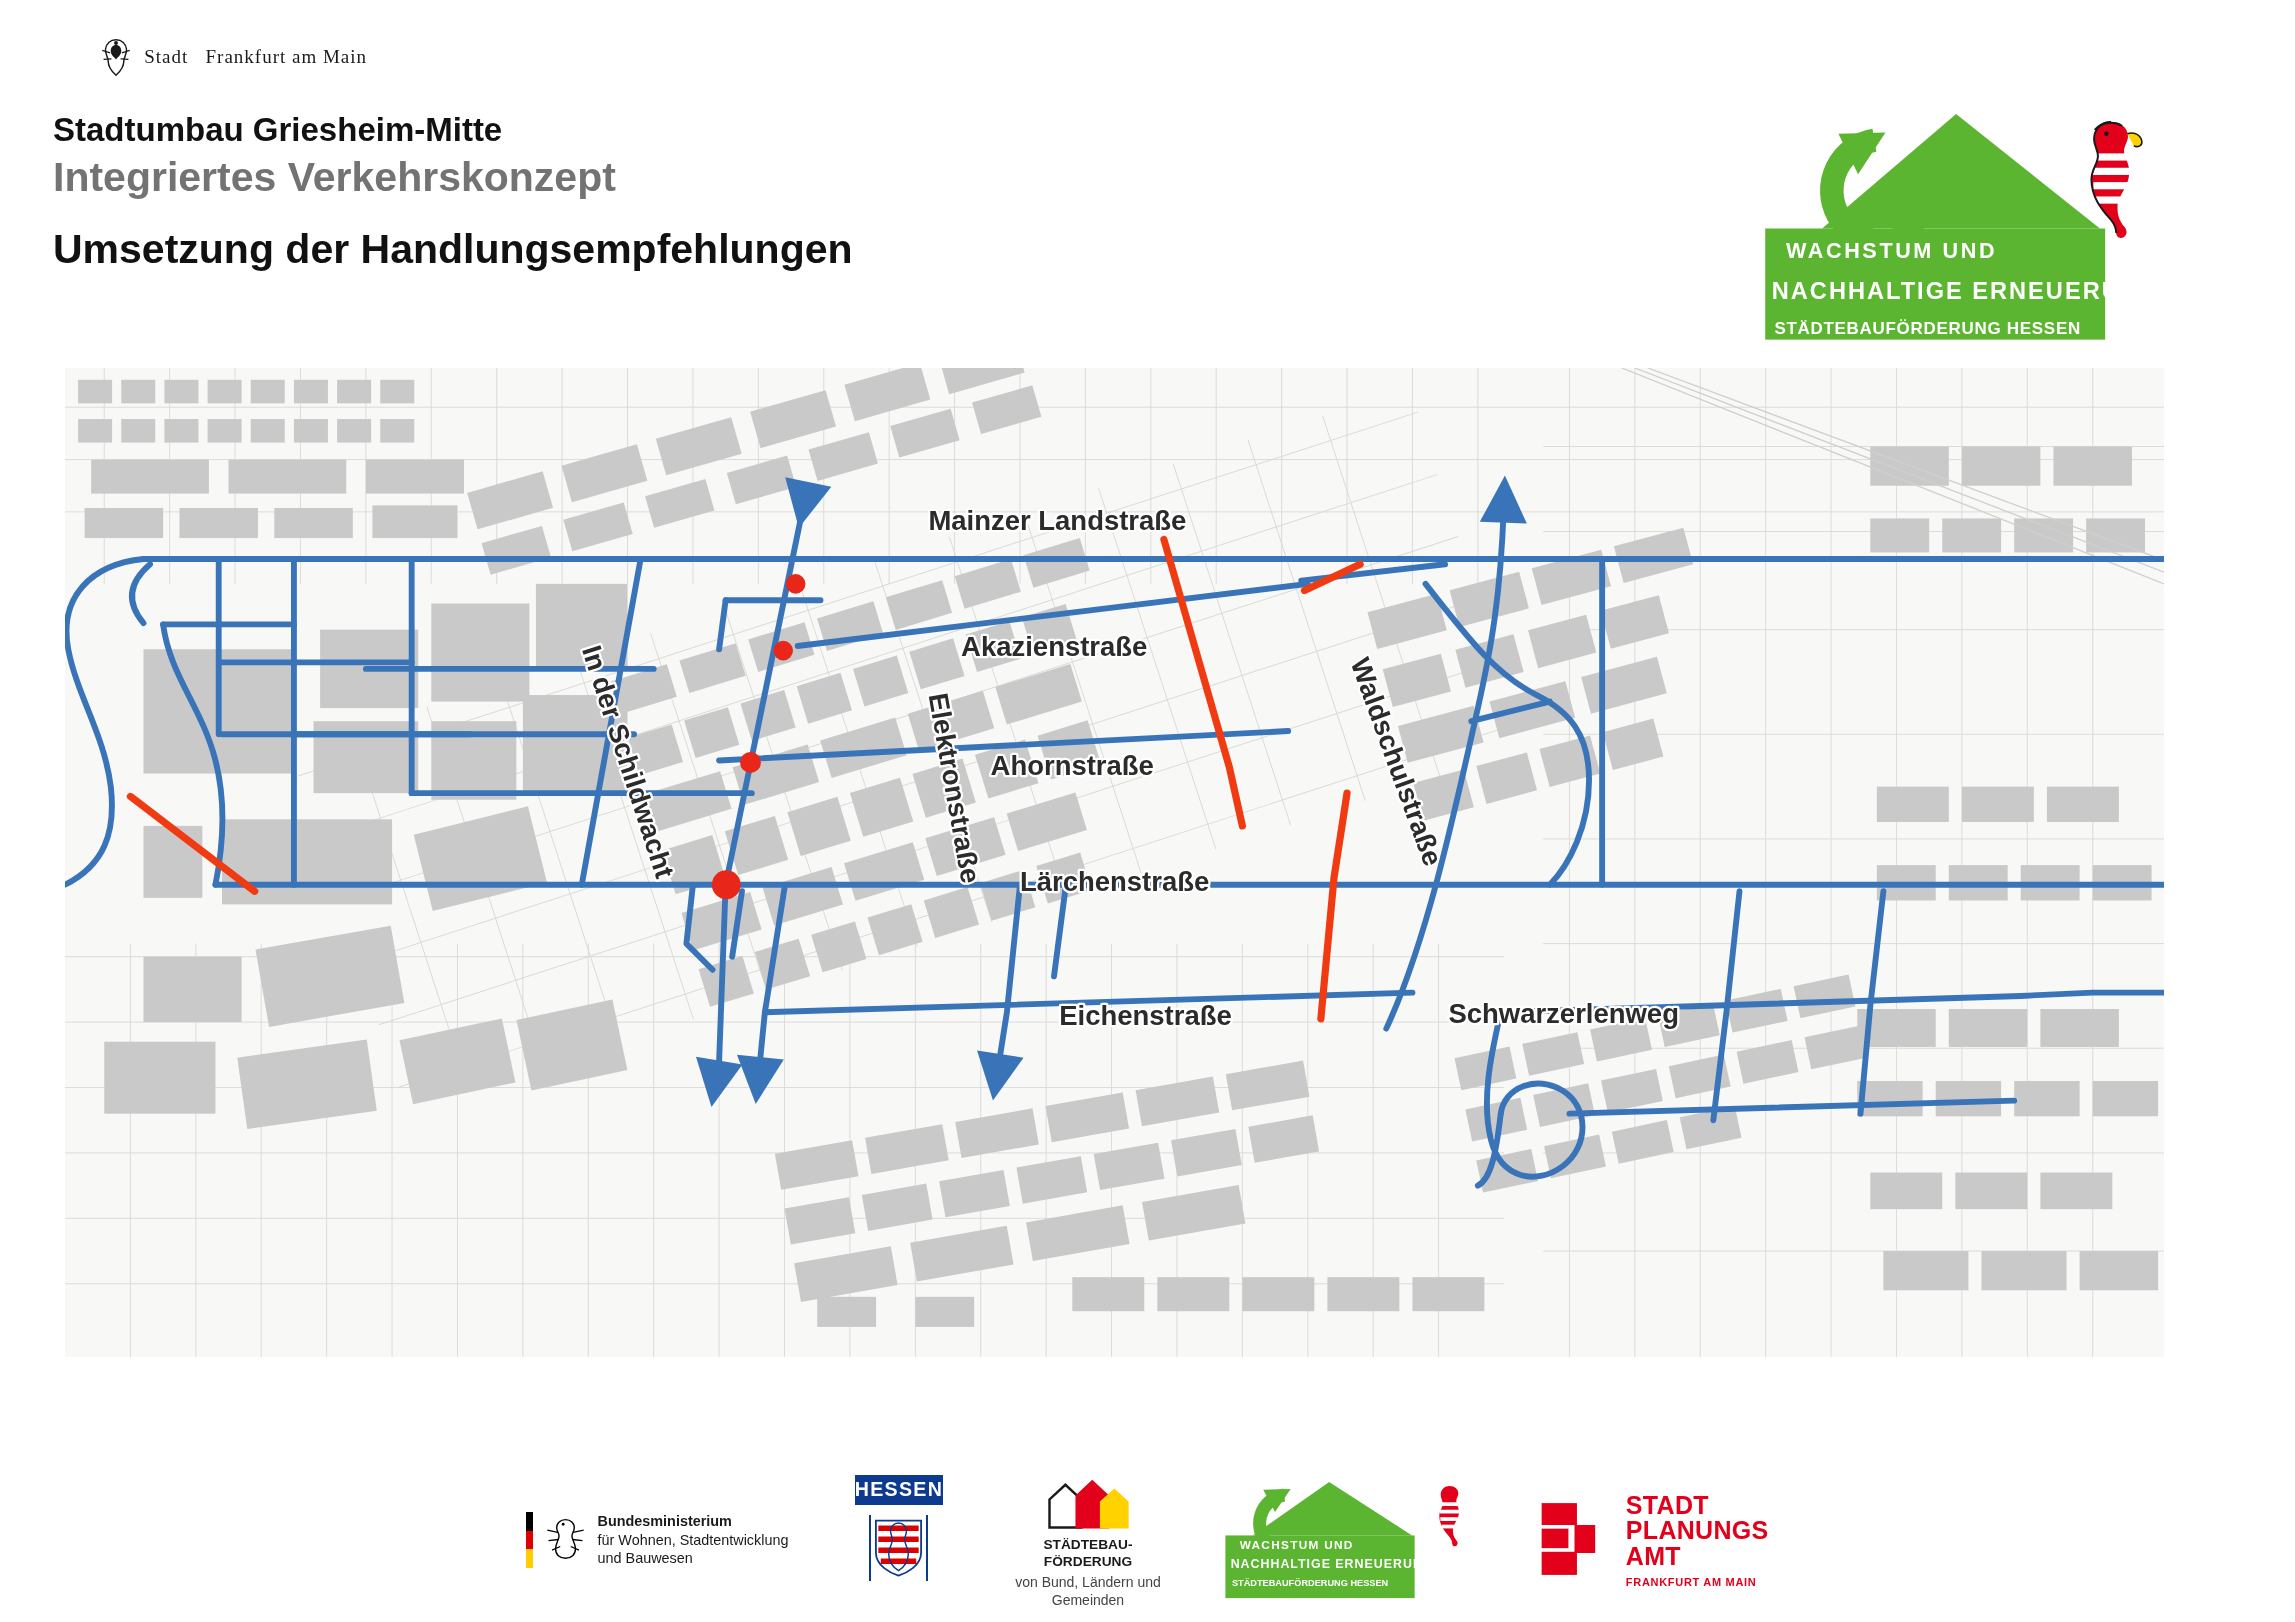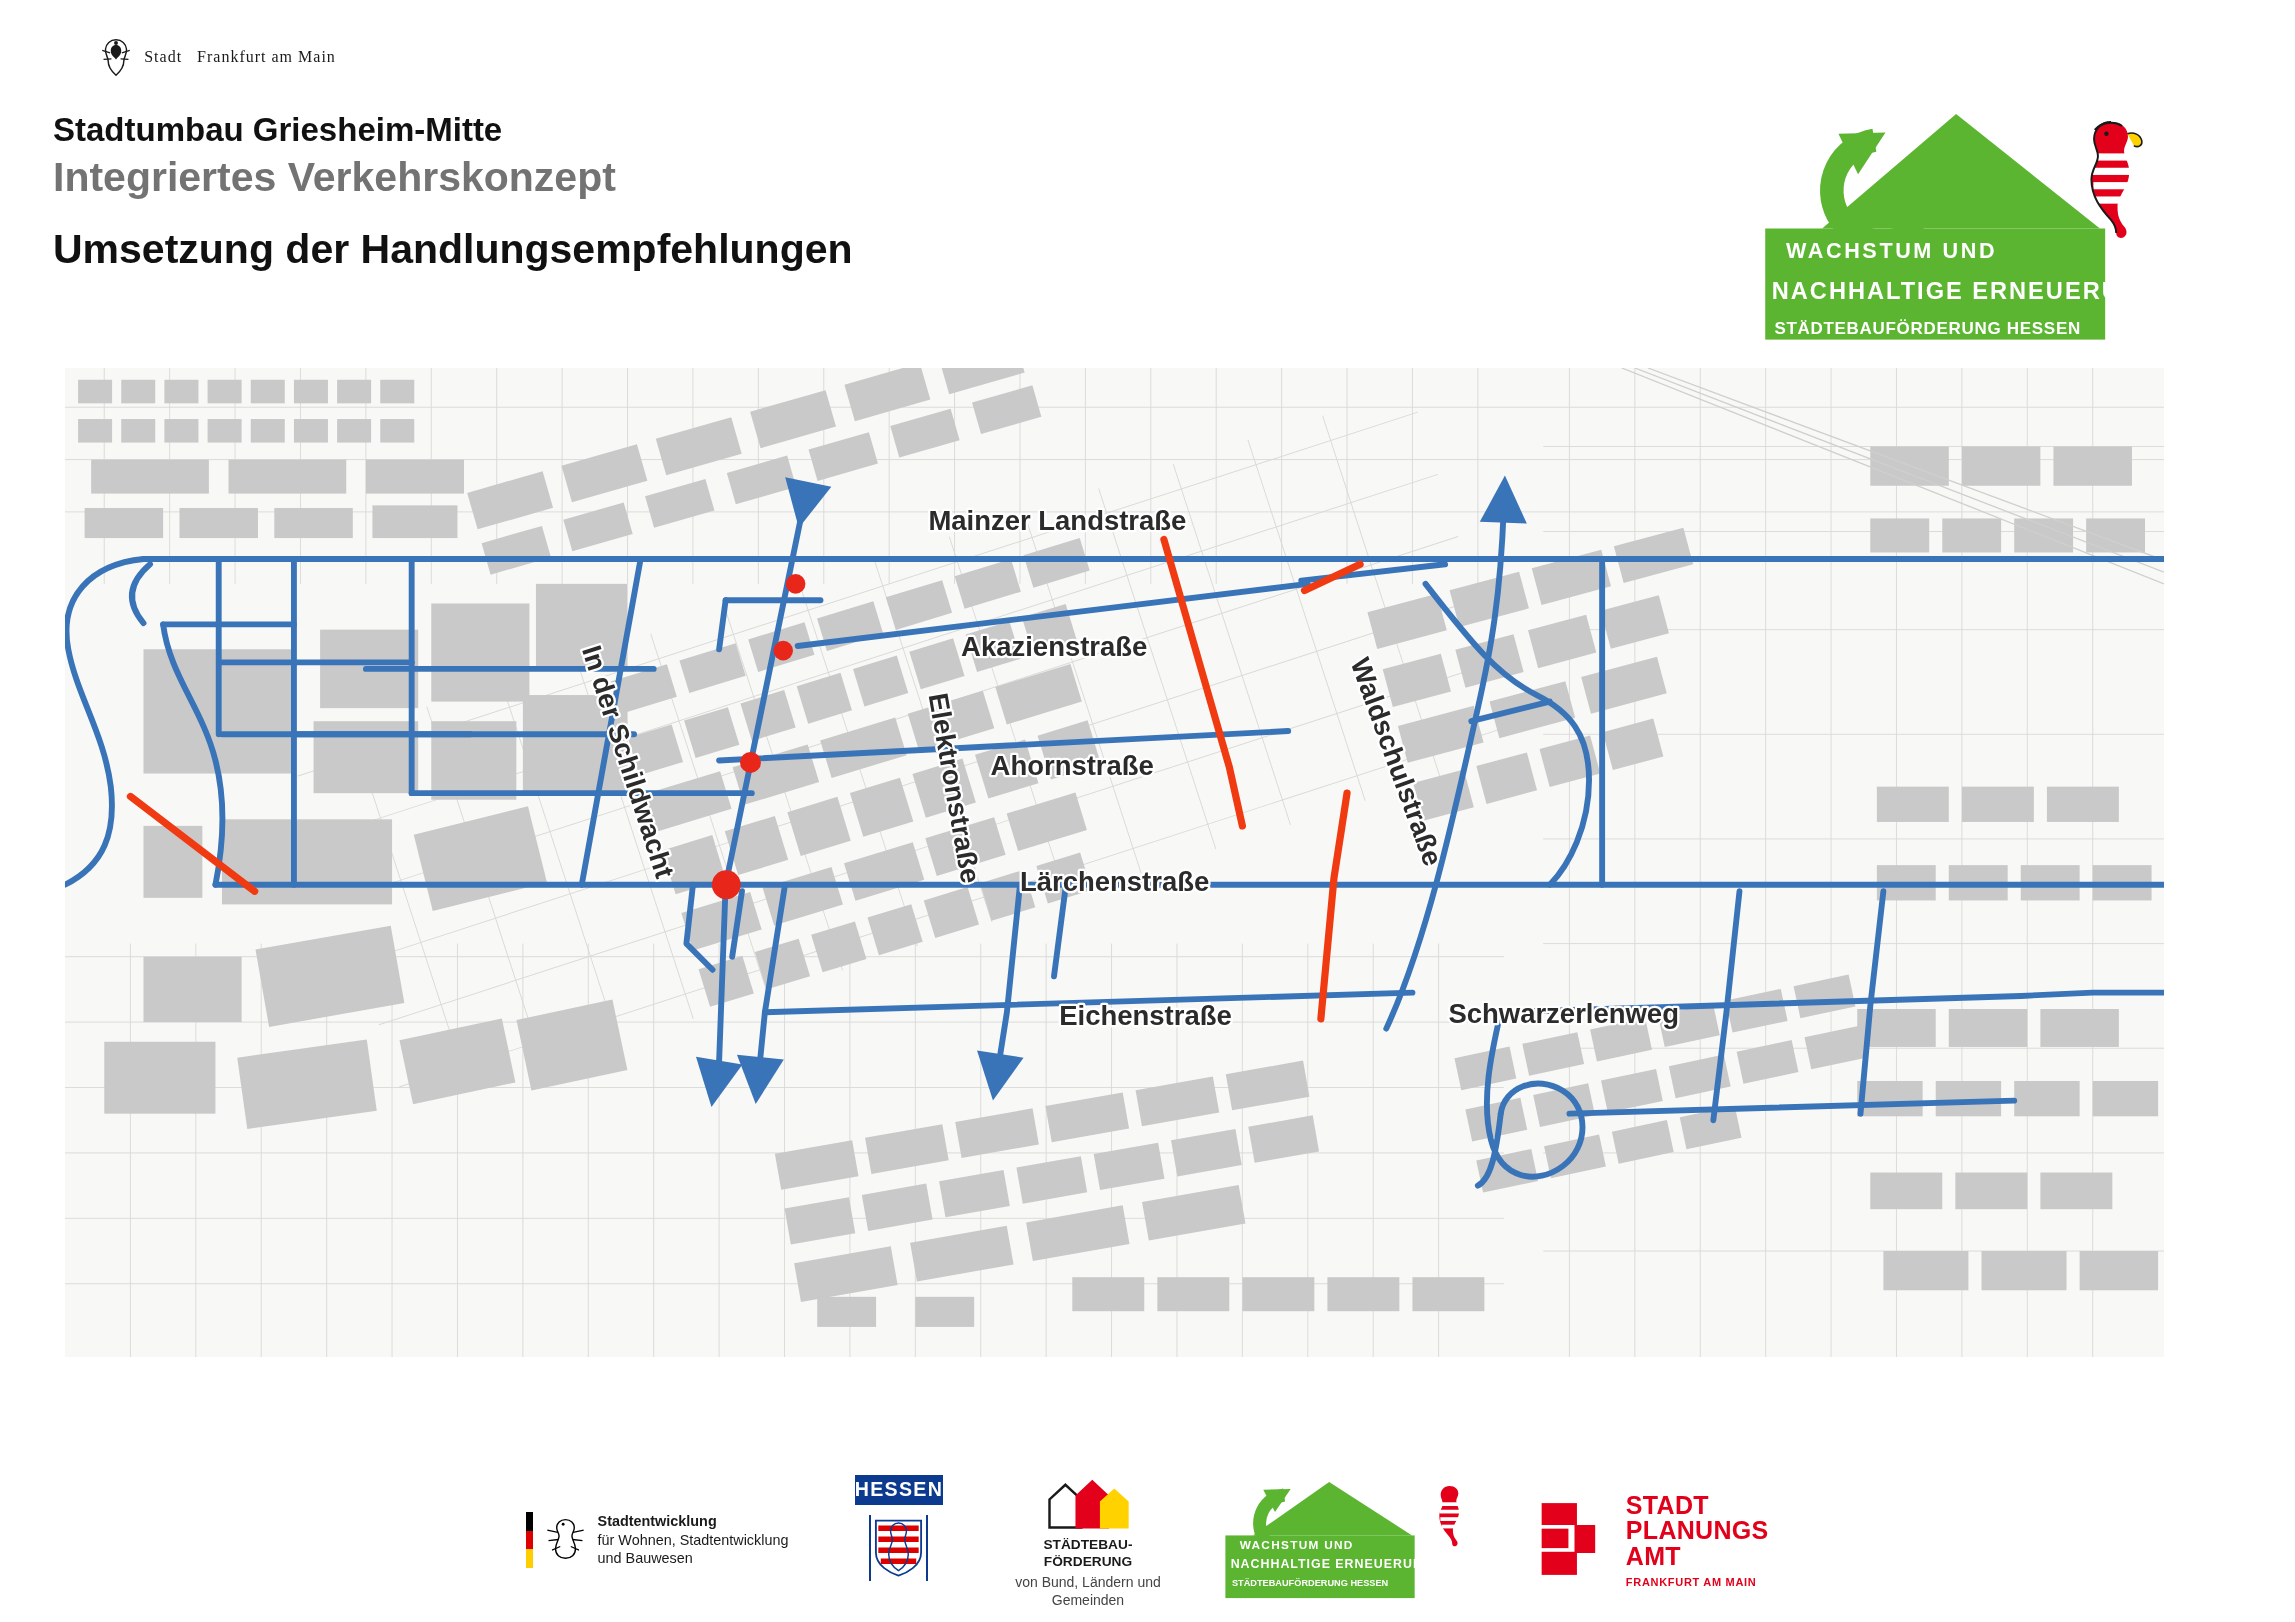--- a/index.html
+++ b/index.html
@@ -27,21 +27,21 @@
     gap: 9.2px;
   }
   #city-logo .eagle {
     width: 38px;
     height: 41px;
     position: relative;
     flex: none;
   }
   #city-logo .wordmark {
     font-family: "Liberation Serif", serif;
-    font-size: 16px;
+    font-size: 19px;
     letter-spacing: 1px;
     color: #1a1a1a;
     white-space: nowrap;
   }
 
   #title-block {
     position: absolute;
     left: 53px;
     top: 111px;
     width: 1439px;
@@ -679,21 +679,21 @@
     </span>
     <span>
       <svg viewBox="0 0 70 80" width="41" height="47">
         <path d="M35 6 c-9 0 -15 6 -15 14 c0 6 4 9 4 14 c0 7 -6 12 -6 22 c0 10 7 16 17 16 c10 0 17 -6 17 -16
                  c0 -10 -6 -15 -6 -22 c0 -5 4 -8 4 -14 c0 -8 -6 -14 -15 -14 z" fill="none" stroke="#000" stroke-width="2.4"></path>
         <path d="M22 28 L4 24 M48 28 L66 24 M23 40 L6 42 M47 40 L64 42 M26 52 L12 58 M44 52 L58 58" stroke="#000" stroke-width="2.2" fill="none"></path>
         <circle cx="31" cy="14" r="2.4" fill="#000"></circle>
       </svg>
     </span>
     <span class="bm-text">
-      <b>Stadtentwicklung</b><br>
+      <b>Bundesministerium</b><br>
       <span>für Wohnen, Stadtentwicklung</span><br>
       <span>und Bauwesen</span>
     </span>
   </div>
 
   <div class="logo-box" id="logo-hessen">
     <div class="hessen-title">HESSEN</div>
     <div class="hessen-shield">
       <svg viewBox="0 0 90 100" width="55" height="63">
         <path d="M8 6 H82 V58 C82 80 58 92 45 96 C32 92 8 80 8 58 Z" fill="#ffffff" stroke="#0b3a8e" stroke-width="3"></path>

